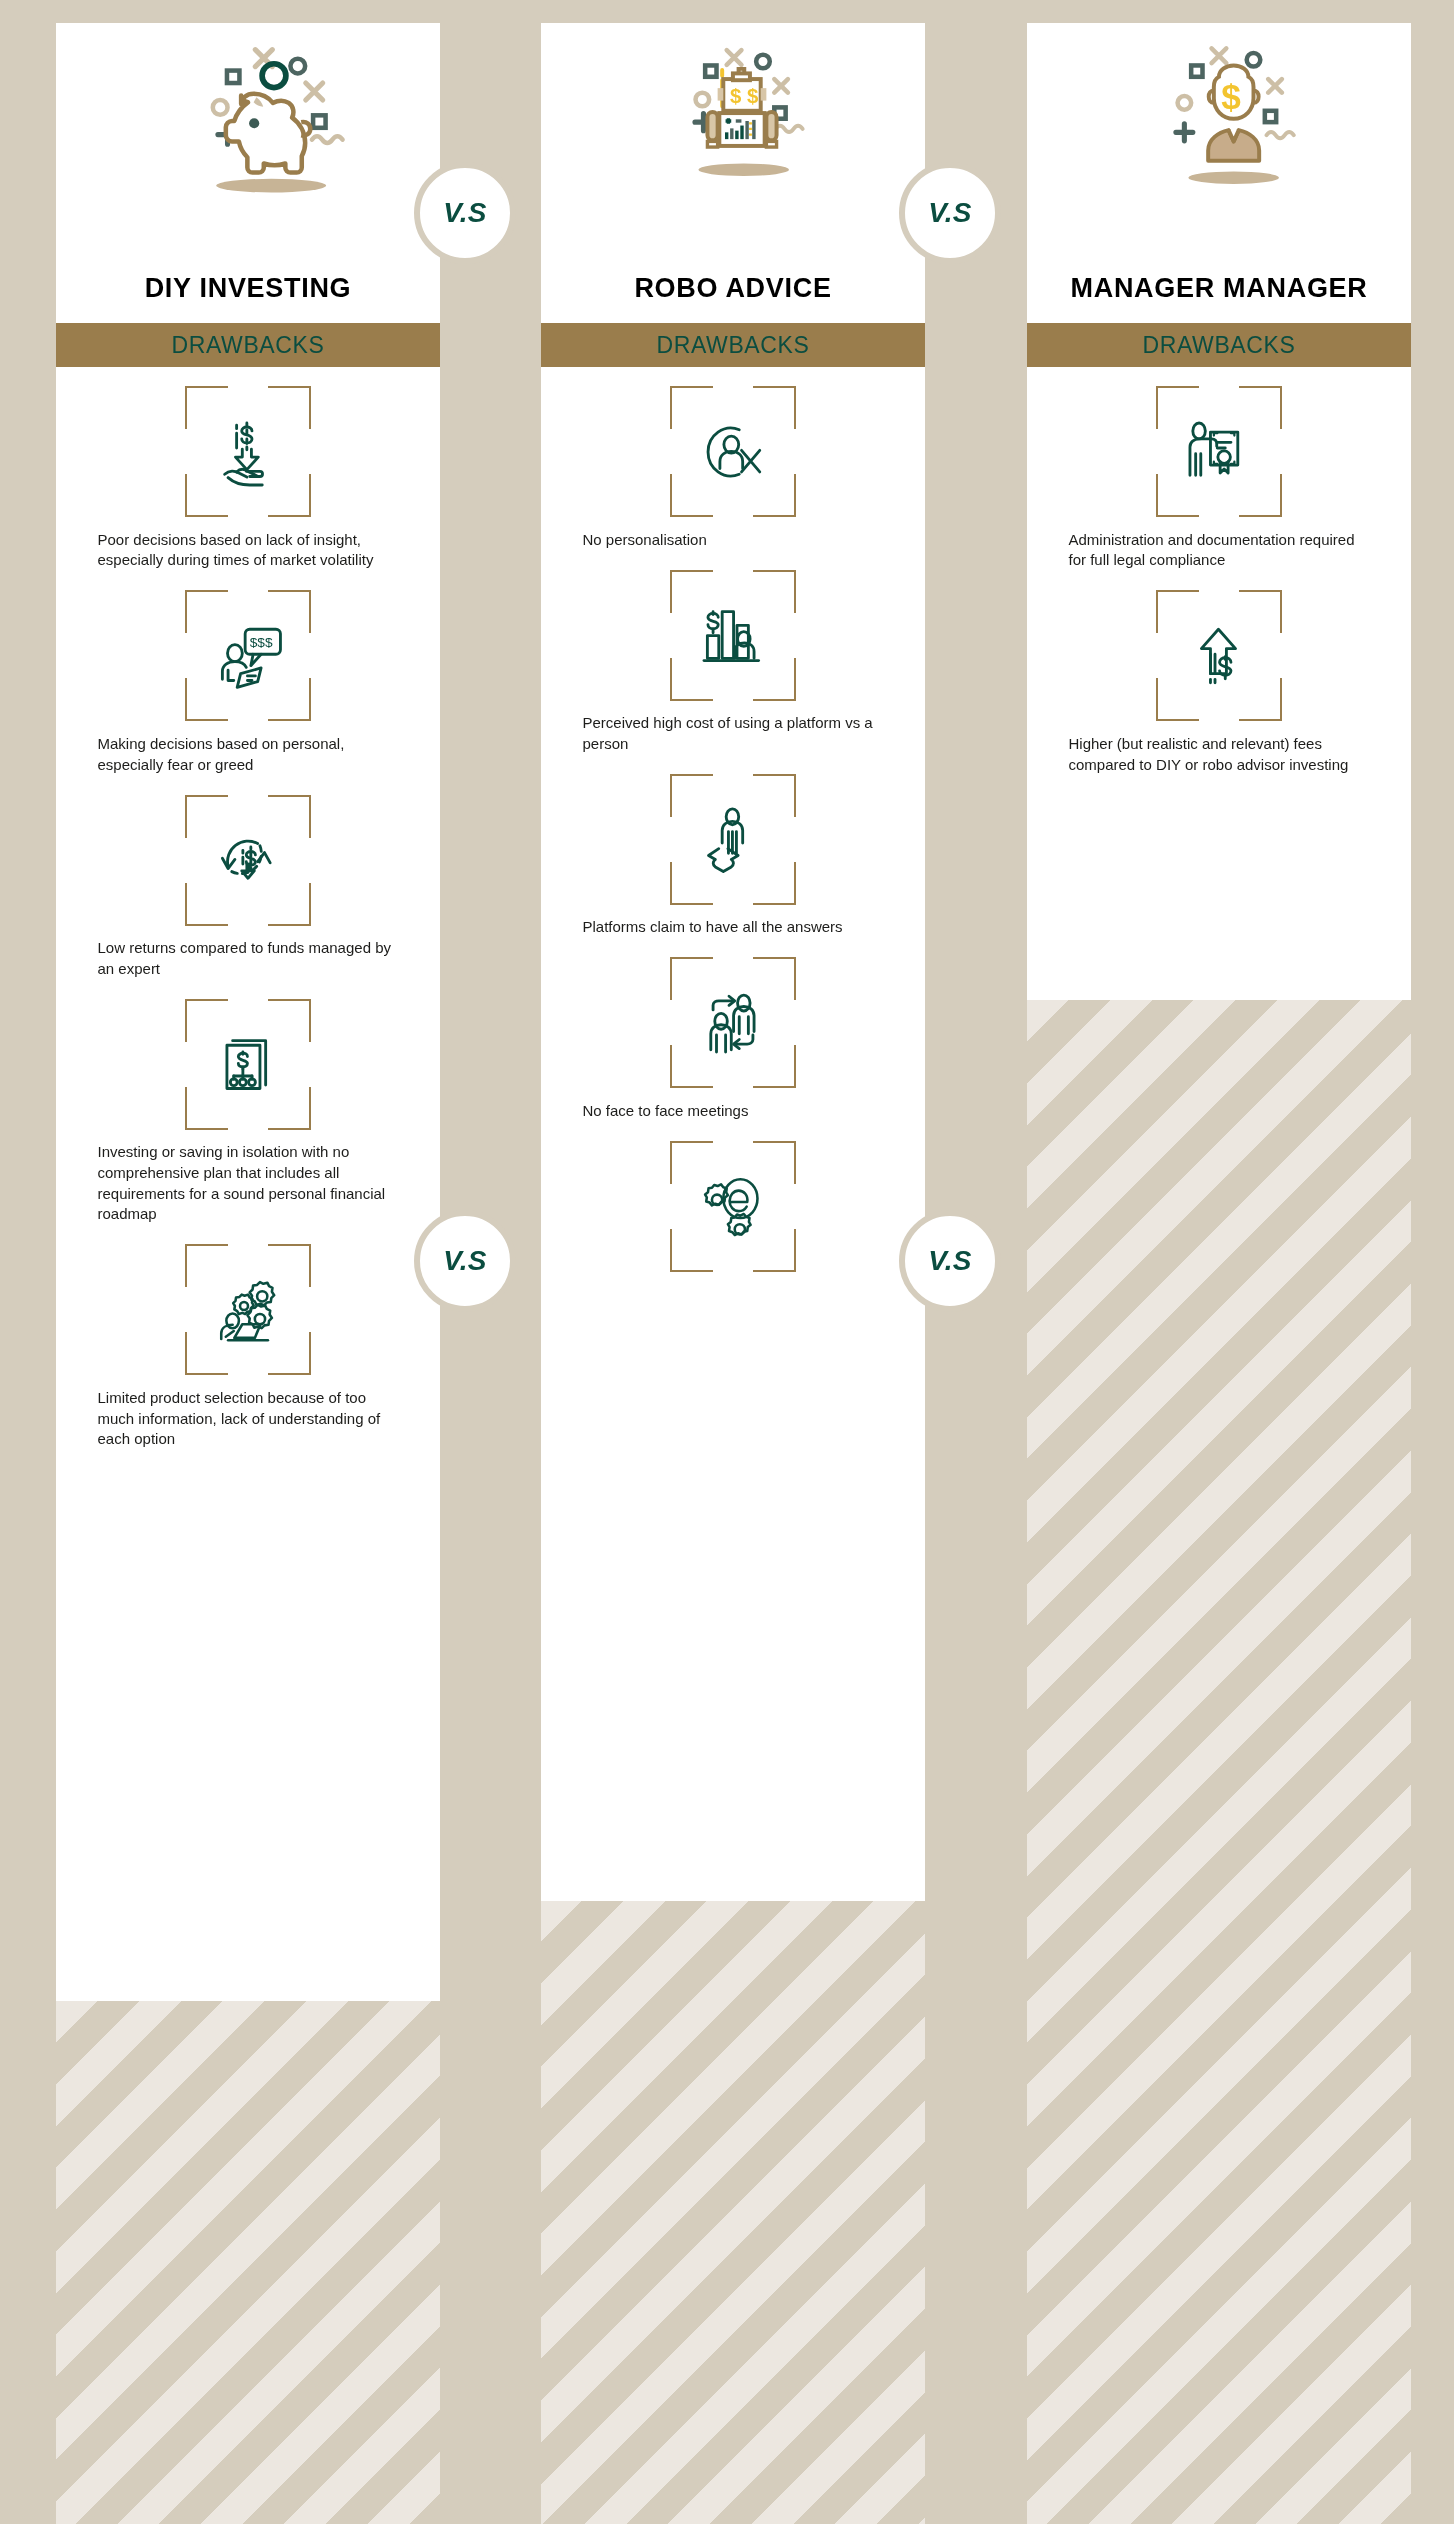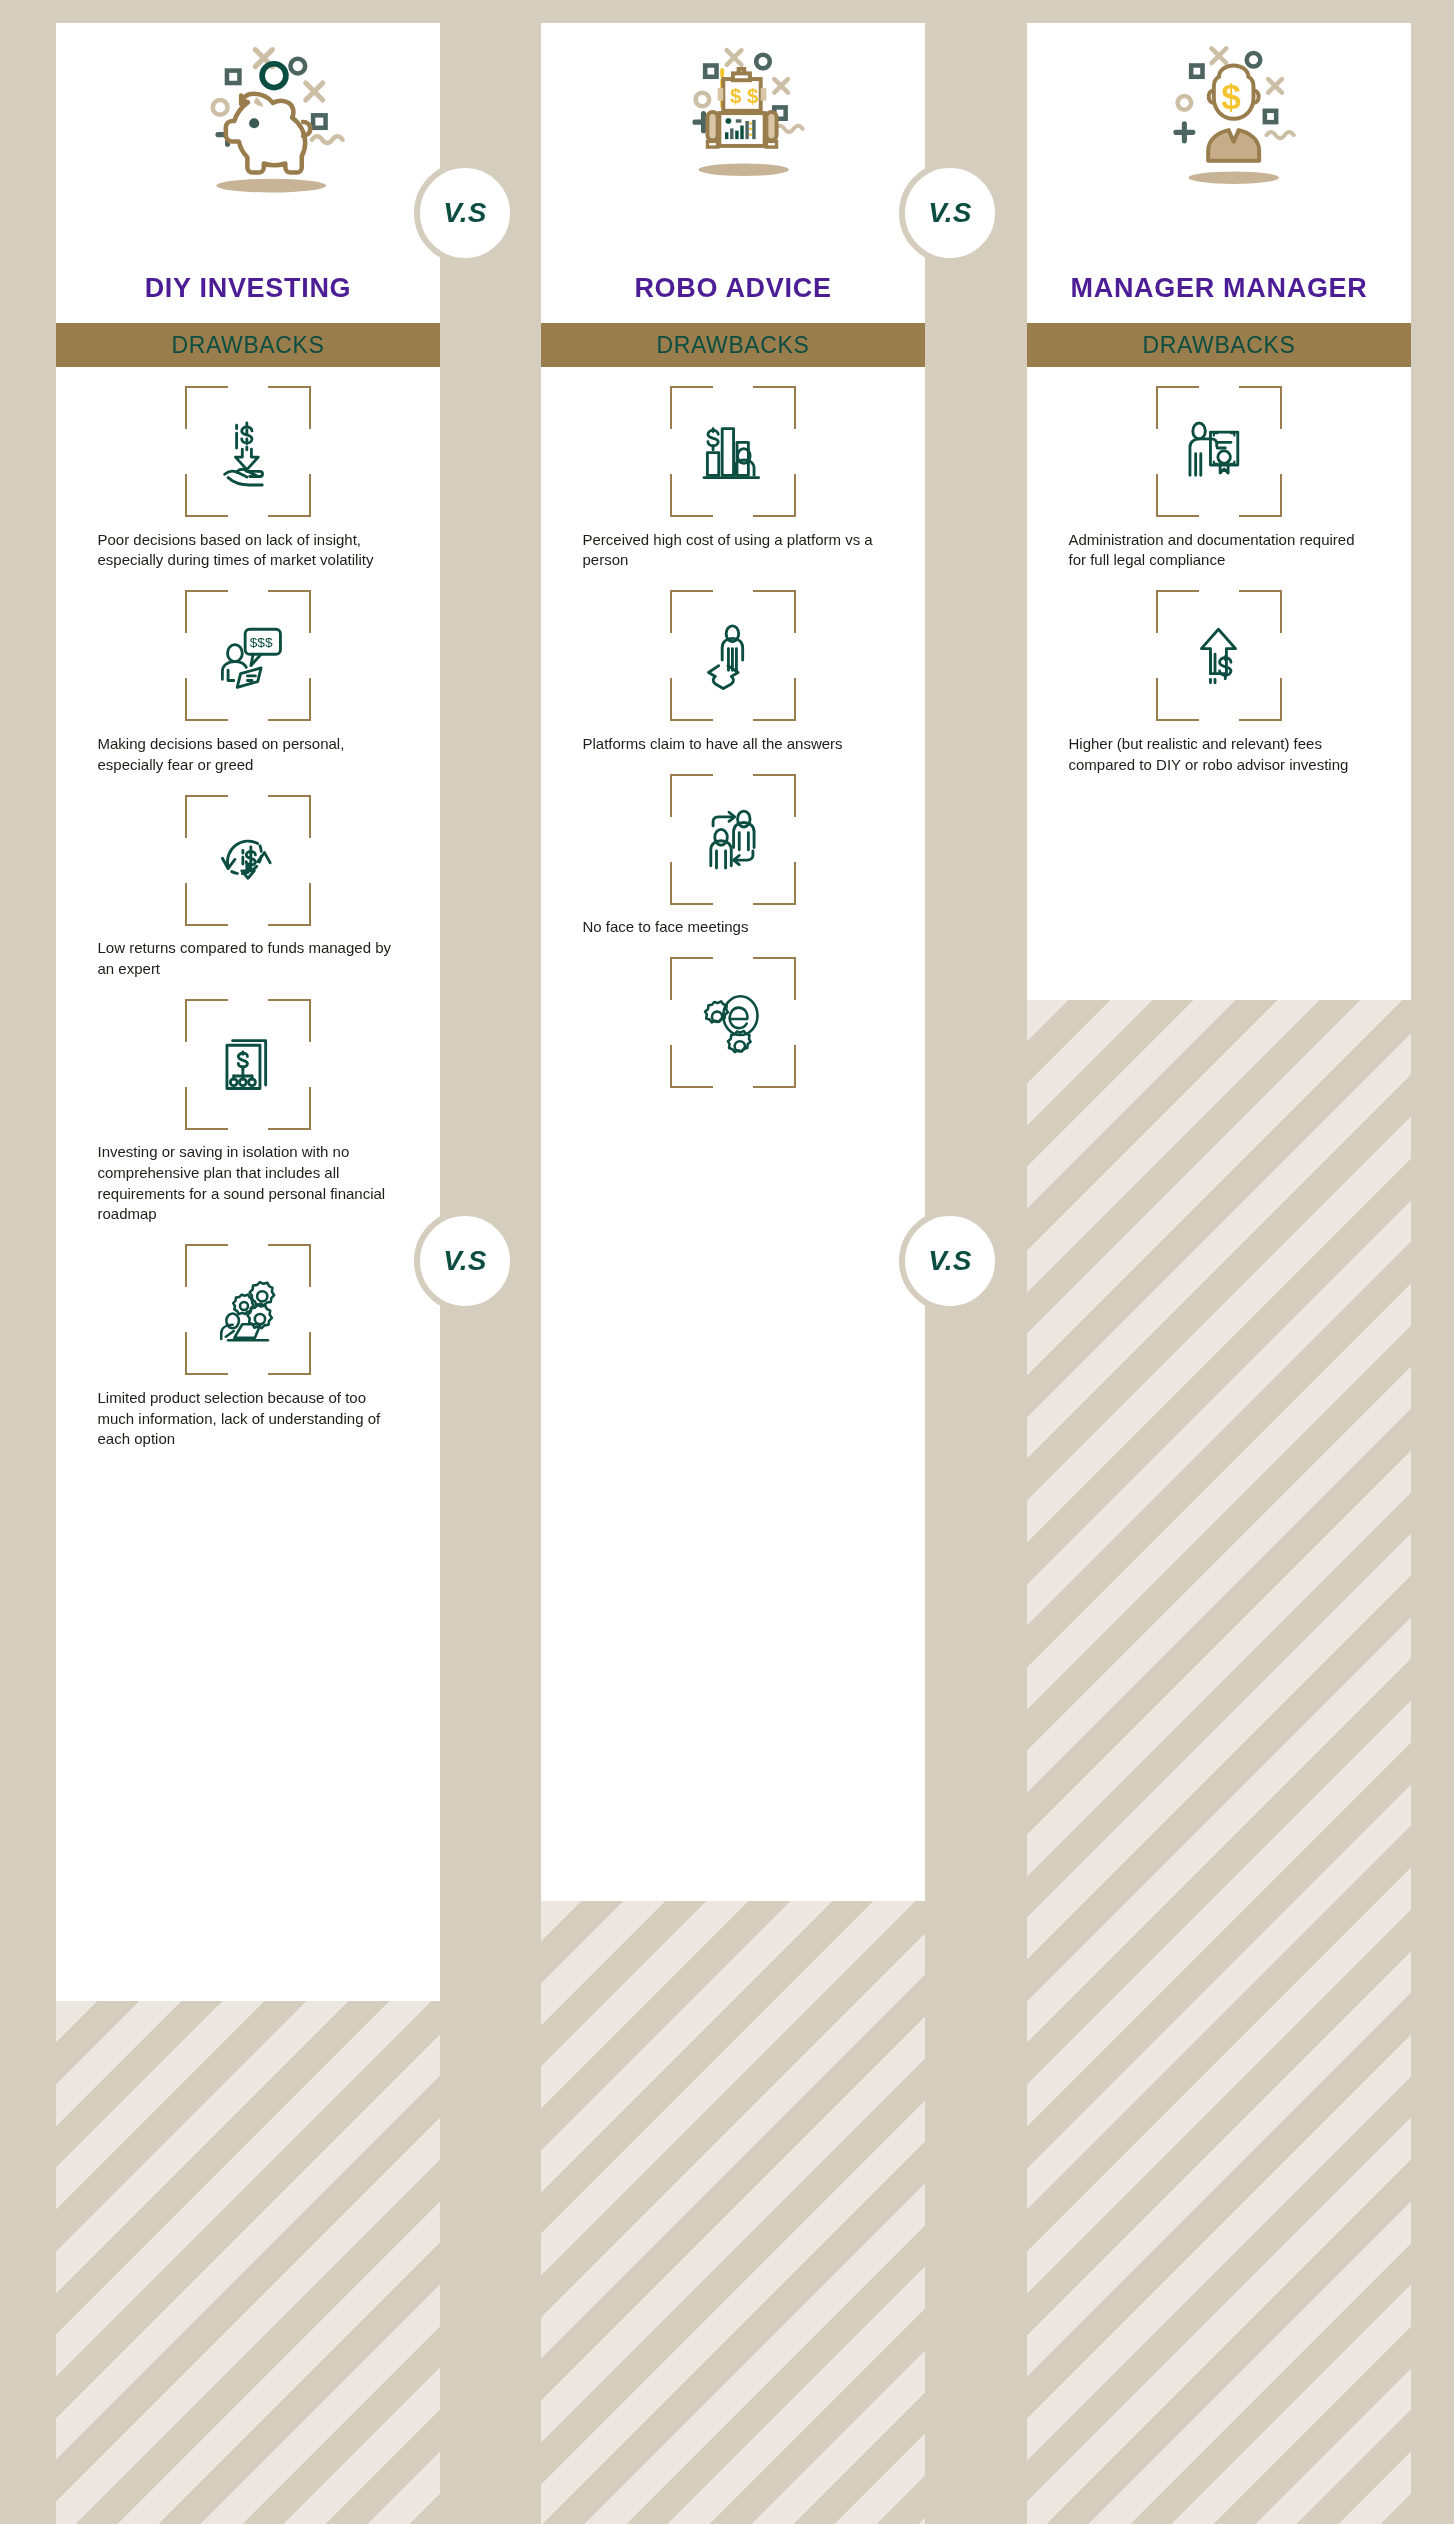--- a/index.html
+++ b/index.html
@@ -39,21 +39,21 @@
   .hero-art{
     position:absolute;left:0;right:0;top:12.5px;height:187px;
   }
   .hero-art svg{display:block;margin:0 auto;}
   .hero-title{
     position:absolute;left:0;right:0;top:250px;
     text-align:center;
     font-size:27px;
     font-weight:bold;
     letter-spacing:0.7px;
-    color:#4c1d95;
+    color:#000000;
   }
 
   
   .band{
     height:44px;
     background:#9a7d4c;
     display:flex;align-items:center;justify-content:center;
   }
   .band-label{
     color:#0b4d40;
@@ -298,20 +298,35 @@
     </div>
     <div class="hero-title">ROBO ADVICE</div>
   </div>
 
   <div class="band">
     <span class="band-label">DRAWBACKS</span>
   </div>
 
   <div class="items">
 
+    <div class="item">
+      <div class="icon-wrap">
+        <span class="corner c-tl"></span>
+          <span class="corner c-tr"></span>
+        <span class="corner c-bl"></span>
+          <span class="corner c-br"></span>
+        <svg width="74" height="74" viewBox="0 0 130 130" fill="none" stroke="#0b4d40" stroke-width="5" stroke-linecap="round" stroke-linejoin="round">
+          <path d="M76 26 a40 42 0 1 0 0 78"></path>
+          <ellipse cx="62" cy="52" rx="13" ry="15"></ellipse>
+          <path d="M42 94 v-12 c0 -12 9 -18 20 -18 c11 0 20 6 20 18 v12"></path>
+          <path d="M80 62 l32 38 M112 62 l-32 38"></path>
+        </svg>
+      </div>
+      <div class="item-text">No personalisation</div>
+    </div>
 
     <div class="item">
       <div class="icon-wrap">
         <span class="corner c-tl"></span>
           <span class="corner c-tr"></span>
         <span class="corner c-bl"></span>
           <span class="corner c-br"></span>
         <svg width="74" height="74" viewBox="0 0 130 130" fill="none" stroke="#0b4d40" stroke-width="5" stroke-linecap="round" stroke-linejoin="round">
           <path d="M30 24 v5 M30 56 v5"></path>
           <path d="M39 34 c0 -4 -4 -7 -9 -7 c-5 0 -9 3 -9 7 c0 9 18 5 18 13 c0 4 -4 7 -9 7 c-5 0 -9 -3 -9 -7"></path>

